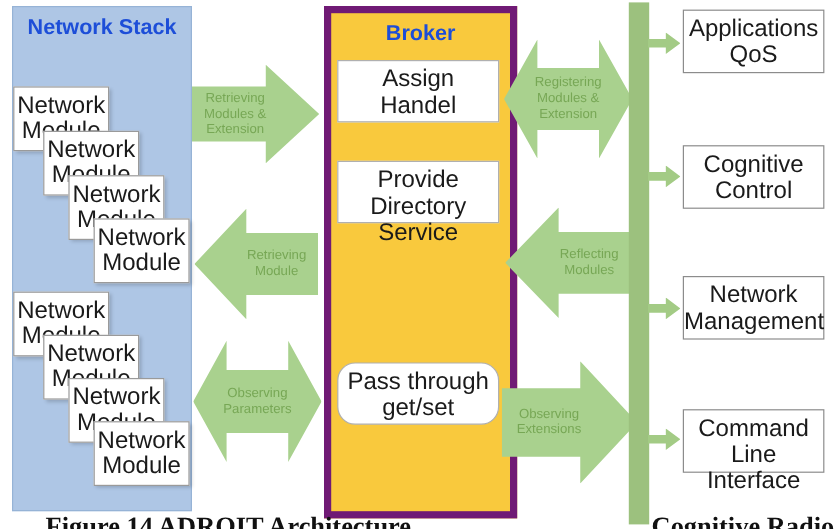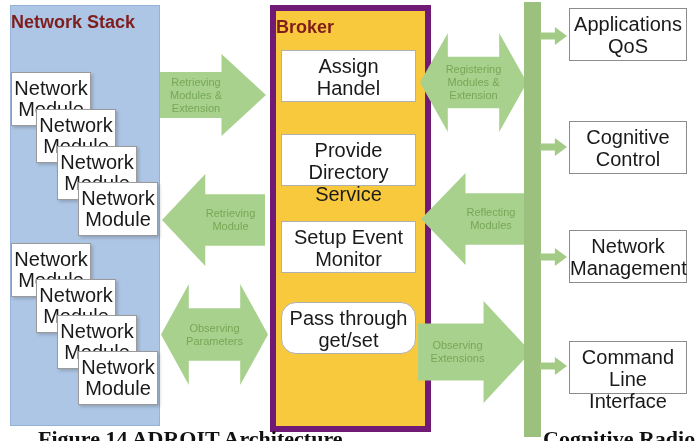--- a/index.html
+++ b/index.html
@@ -4,21 +4,21 @@
 <style>
   html,body{margin:0;padding:0;background:#fff;}
   .stage{
     position:relative;width:695px;height:441px;overflow:hidden;background:#ffffff;
     font-family:"Liberation Sans",sans-serif;color:#1a1a1a;
   }
   
   .panel{position:absolute;}
   #stack-panel{left:10px;top:5px;width:148px;height:419px;background:#aec6e5;border:1px solid #96b3d6;}
   #broker-panel{left:270px;top:5px;width:149px;height:415px;background:#f9c93d;border:6px solid #701a75;}
-  .panel-title{display:block;font-weight:bold;font-size:18px;padding-top:6px;color:#7f1d1d;}
+  .panel-title{display:block;text-align:center;font-weight:bold;font-size:18px;padding-top:6px;color:#1d4ed8;}
   
   .wbox{
     position:absolute;background:#ffffff;border:1px solid #9a9a9a;
     text-align:center;font-size:20px;line-height:21px;padding-top:5px;box-sizing:border-box;
   }
   .module-box{width:80px;height:54px;box-shadow:2px 2px 3px rgba(0,0,0,.18);}
   .m1{left:11px;top:72px;z-index:2;}  .m2{left:36px;top:109px;z-index:3;}
   .m3{left:57px;top:146px;z-index:4;} .m4{left:78px;top:182px;z-index:5;}
   .m5{left:11px;top:243px;z-index:2;} .m6{left:36px;top:279px;z-index:3;}
   .m7{left:57px;top:315px;z-index:4;} .m8{left:78px;top:351px;z-index:5;}
@@ -104,24 +104,20 @@
     <span class="panel-title">Broker</span>
   </div>
   <div class="wbox broker-box bb1">
     <span>Assign</span>
     <span>Handel</span>
   </div>
   <div class="wbox broker-box bb2">
     <span>Provide Directory</span>
     <span>Service</span>
   </div>
-  <div class="wbox broker-box bb3">
-    <span>Setup Event</span>
-    <span>Monitor</span>
-  </div>
   <div class="wbox broker-box bb4">
     <span>Pass through</span>
     <span>get/set</span>
   </div>
 
   <div class="arrow ar-right" id="arrow-populate">
     <div class="alabel">
       <span>Retrieving</span>
       <span>Modules &amp;</span>
       <span>Extension</span>

